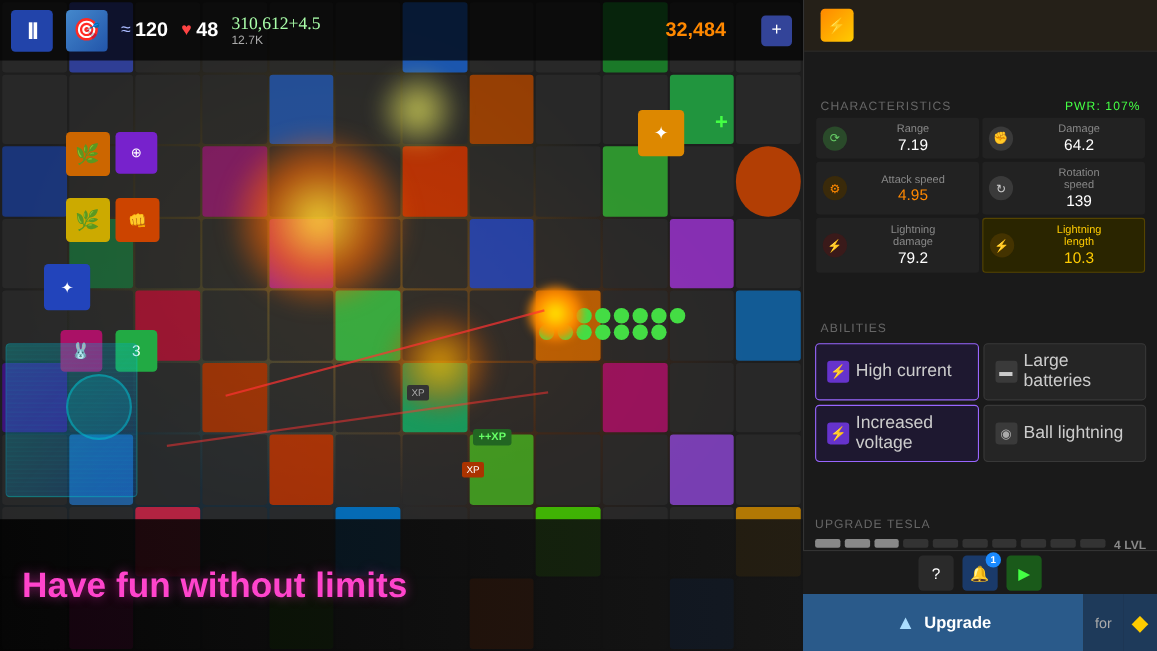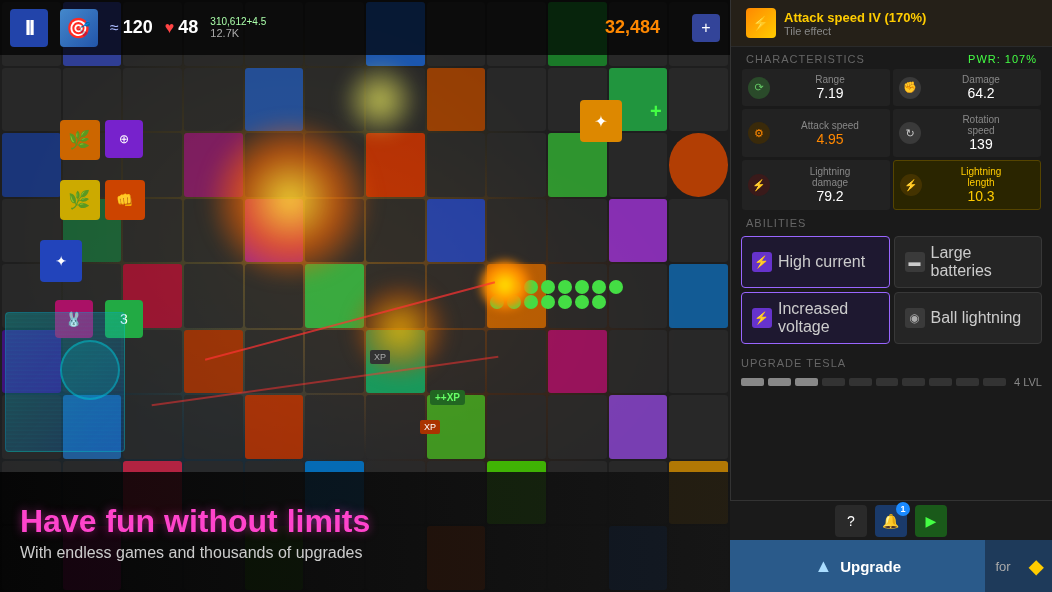--- a/index.html
+++ b/index.html
@@ -263,20 +263,21 @@
     }
 
     
     .section-label {
       font-size: 11px;
       color: #666;
       letter-spacing: 1px;
       padding: 6px 15px 3px;
       display: flex;
       justify-content: space-between;
+      margin-top: 38px;
     }
 
     .pwr-badge {
       color: #44ff44;
       font-size: 11px;
     }
 
     .stats-grid {
       display: grid;
       grid-template-columns: 1fr 1fr;
@@ -380,23 +381,24 @@
       background: #6633cc;
     }
 
     
     .upgrade-section {
       padding: 5px 10px;
     }
 
     .upgrade-bar-row {
       display: flex;
-      align-items: center;
+      align-items: flex-start;
       gap: 4px;
       margin: 3px 0;
+      font-weight: bold;
     }
 
     .upgrade-segment {
       height: 8px;
       flex: 1;
       border-radius: 2px;
     }
 
     .upgrade-seg-filled { background: #888; }
     .upgrade-seg-empty { background: #333; }
@@ -731,45 +733,40 @@
     </div>
     <div class="hud-stat">
       <span class="hud-stat-icon" style="color:#aabbff;">≈</span>
       <span class="hud-number">120</span>
     </div>
     <div class="hud-stat">
       <span class="hud-stat-icon" style="color:#ff4444;">♥</span>
       <span class="hud-number">48</span>
     </div>
     <div style="display:flex;flex-direction:column;">
-      <span style="color:#aaffaa;font-size:10px;">310,612+4.5</span>
+      <span style="color:#aaffaa;font-size:16px;font-family:Liberation Serif, serif;">310,612+4.5</span>
       <span class="hud-sub">12.7K</span>
     </div>
     <div class="hud-score">32,484</div>
 
     <div style="margin-left:20px;width:28px;height:28px;background:#334499;border-radius:4px;display:flex;align-items:center;justify-content:center;color:white;font-size:16px;">+</div>
   </div>
 
   <div id="bottom-banner">
     <div class="banner-title">Have fun without limits</div>
-    <div class="banner-subtitle">With endless games and thousands of upgrades</div>
   </div>
 </div>
 
 <div id="right-panel">
 
   <div class="panel-scroll">
 
 
     <div class="tile-effect-row">
       <div class="tile-effect-icon">⚡</div>
-      <div class="tile-effect-info">
-        <span class="tile-effect-name">Attack speed IV (170%)</span>
-        <span class="tile-effect-sub">Tile effect</span>
-      </div>
     </div>
 
     <div class="section-label">
       <span>CHARACTERISTICS</span>
       <span class="pwr-badge">PWR: 107%</span>
     </div>
 
     <div class="stats-grid">
 
       <div class="stat-cell">

